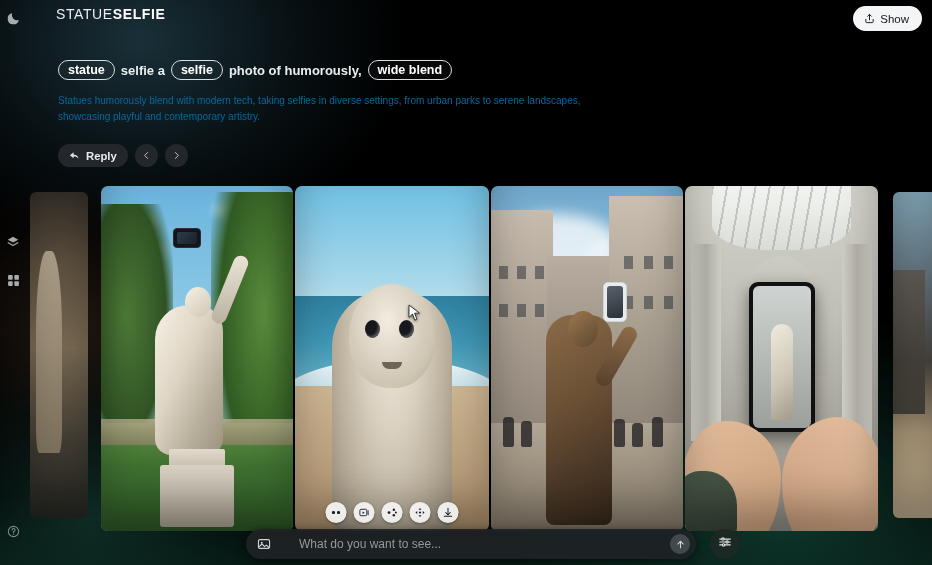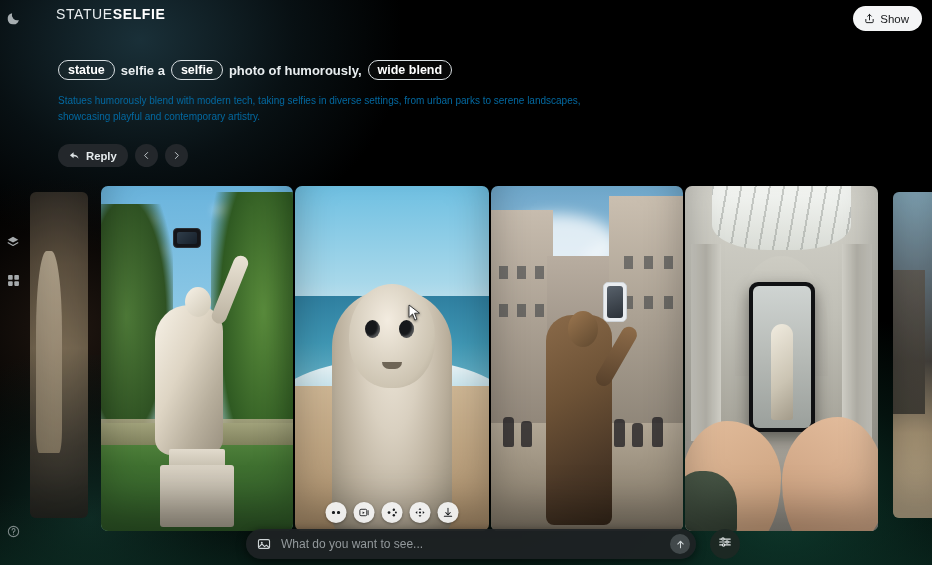--- a/index.html
+++ b/index.html
@@ -330,21 +330,21 @@
   
   .composer {
     position: absolute;
     left: 246px; bottom: 6px;
     width: 450px; height: 30px;
     border-radius: 15px;
     background: rgba(30,34,36,0.94);
     display: flex;
     align-items: center;
     padding: 0 6px 0 11px;
-    gap: 10px;
+    gap: 28px;
     z-index: 50;
     box-shadow: 0 2px 10px rgba(0,0,0,0.5);
   }
   .composer-img-icon { color: #cfd5d7; display:flex; align-items:center; cursor:pointer; }
   .composer-input {
     flex: 1;
     background: transparent;
     border: none;
     outline: none;
     color: #e9eef0;

